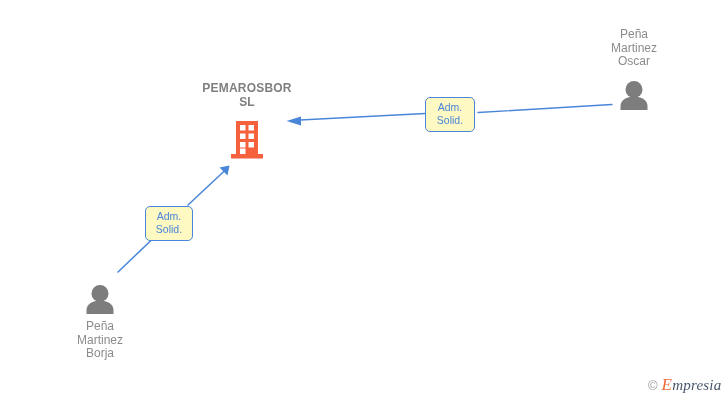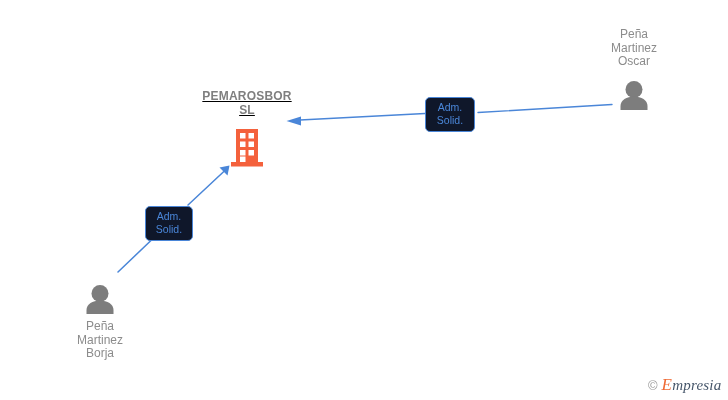--- a/index.html
+++ b/index.html
@@ -40,23 +40,22 @@
     line-height: 13.5px;
     white-space: pre-line;
   }
   .company-label {
     font-weight: bold;
     color: #7f7f7f;
     letter-spacing: 0.2px;
   }
   #node-company {
     left: 177px;
-    top: 90px;
+    top: 82px;
     width: 140px;
-    text-decoration: underline;
   }
   .company-icon-wrap {
     display: flex;
     justify-content: center;
     margin-top: 12px;
   }
 
   
   #node-person-oscar {
     left: 564px;
@@ -72,21 +71,21 @@
     display: flex;
     justify-content: center;
   }
   #node-person-oscar .person-icon-wrap { margin-top: 12px; }
   #node-person-borja .node-label { margin-top: 6px; }
 
   
   .edge-label {
     position: absolute;
     box-sizing: border-box;
-    background: #0f172a;
+    background: #fef9c3;
     border: 1px solid #4a86d8;
     border-radius: 5px;
     color: #4a86d8;
     font-size: 10.5px;
     line-height: 13px;
     text-align: center;
     padding: 3px 6px 4px 6px;
     white-space: pre-line;
   }
   #edge-label-oscar {

